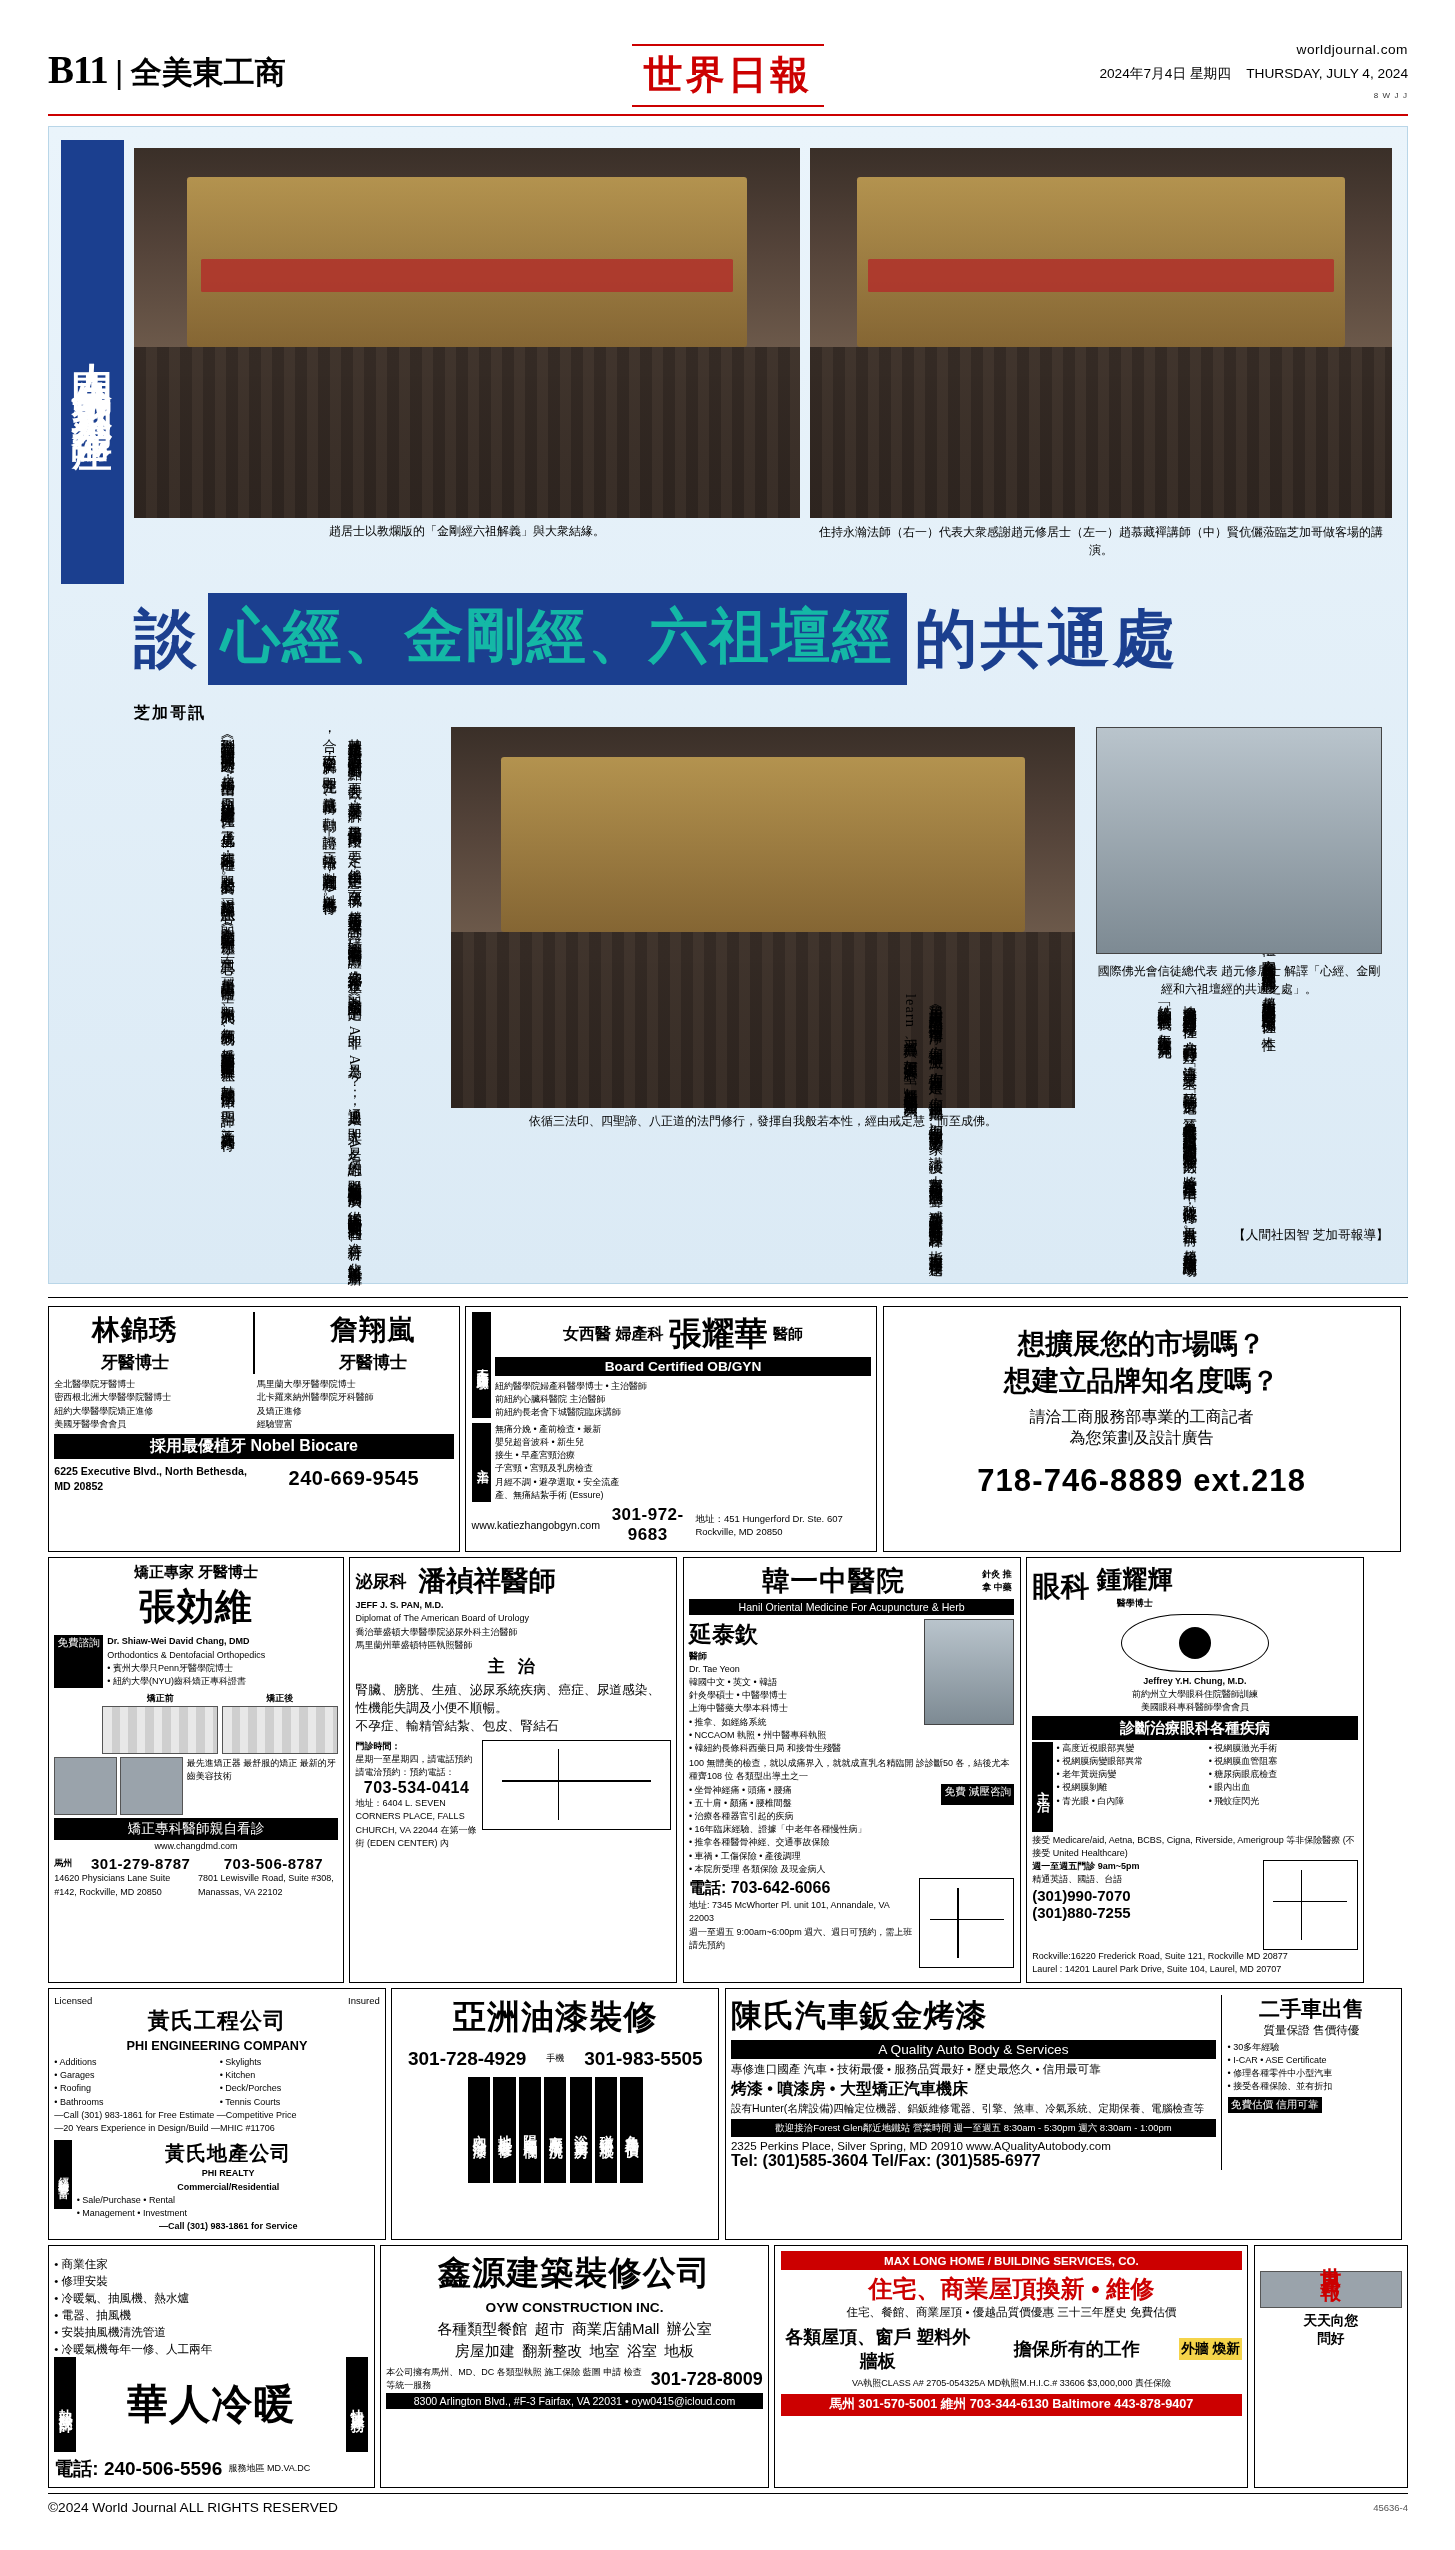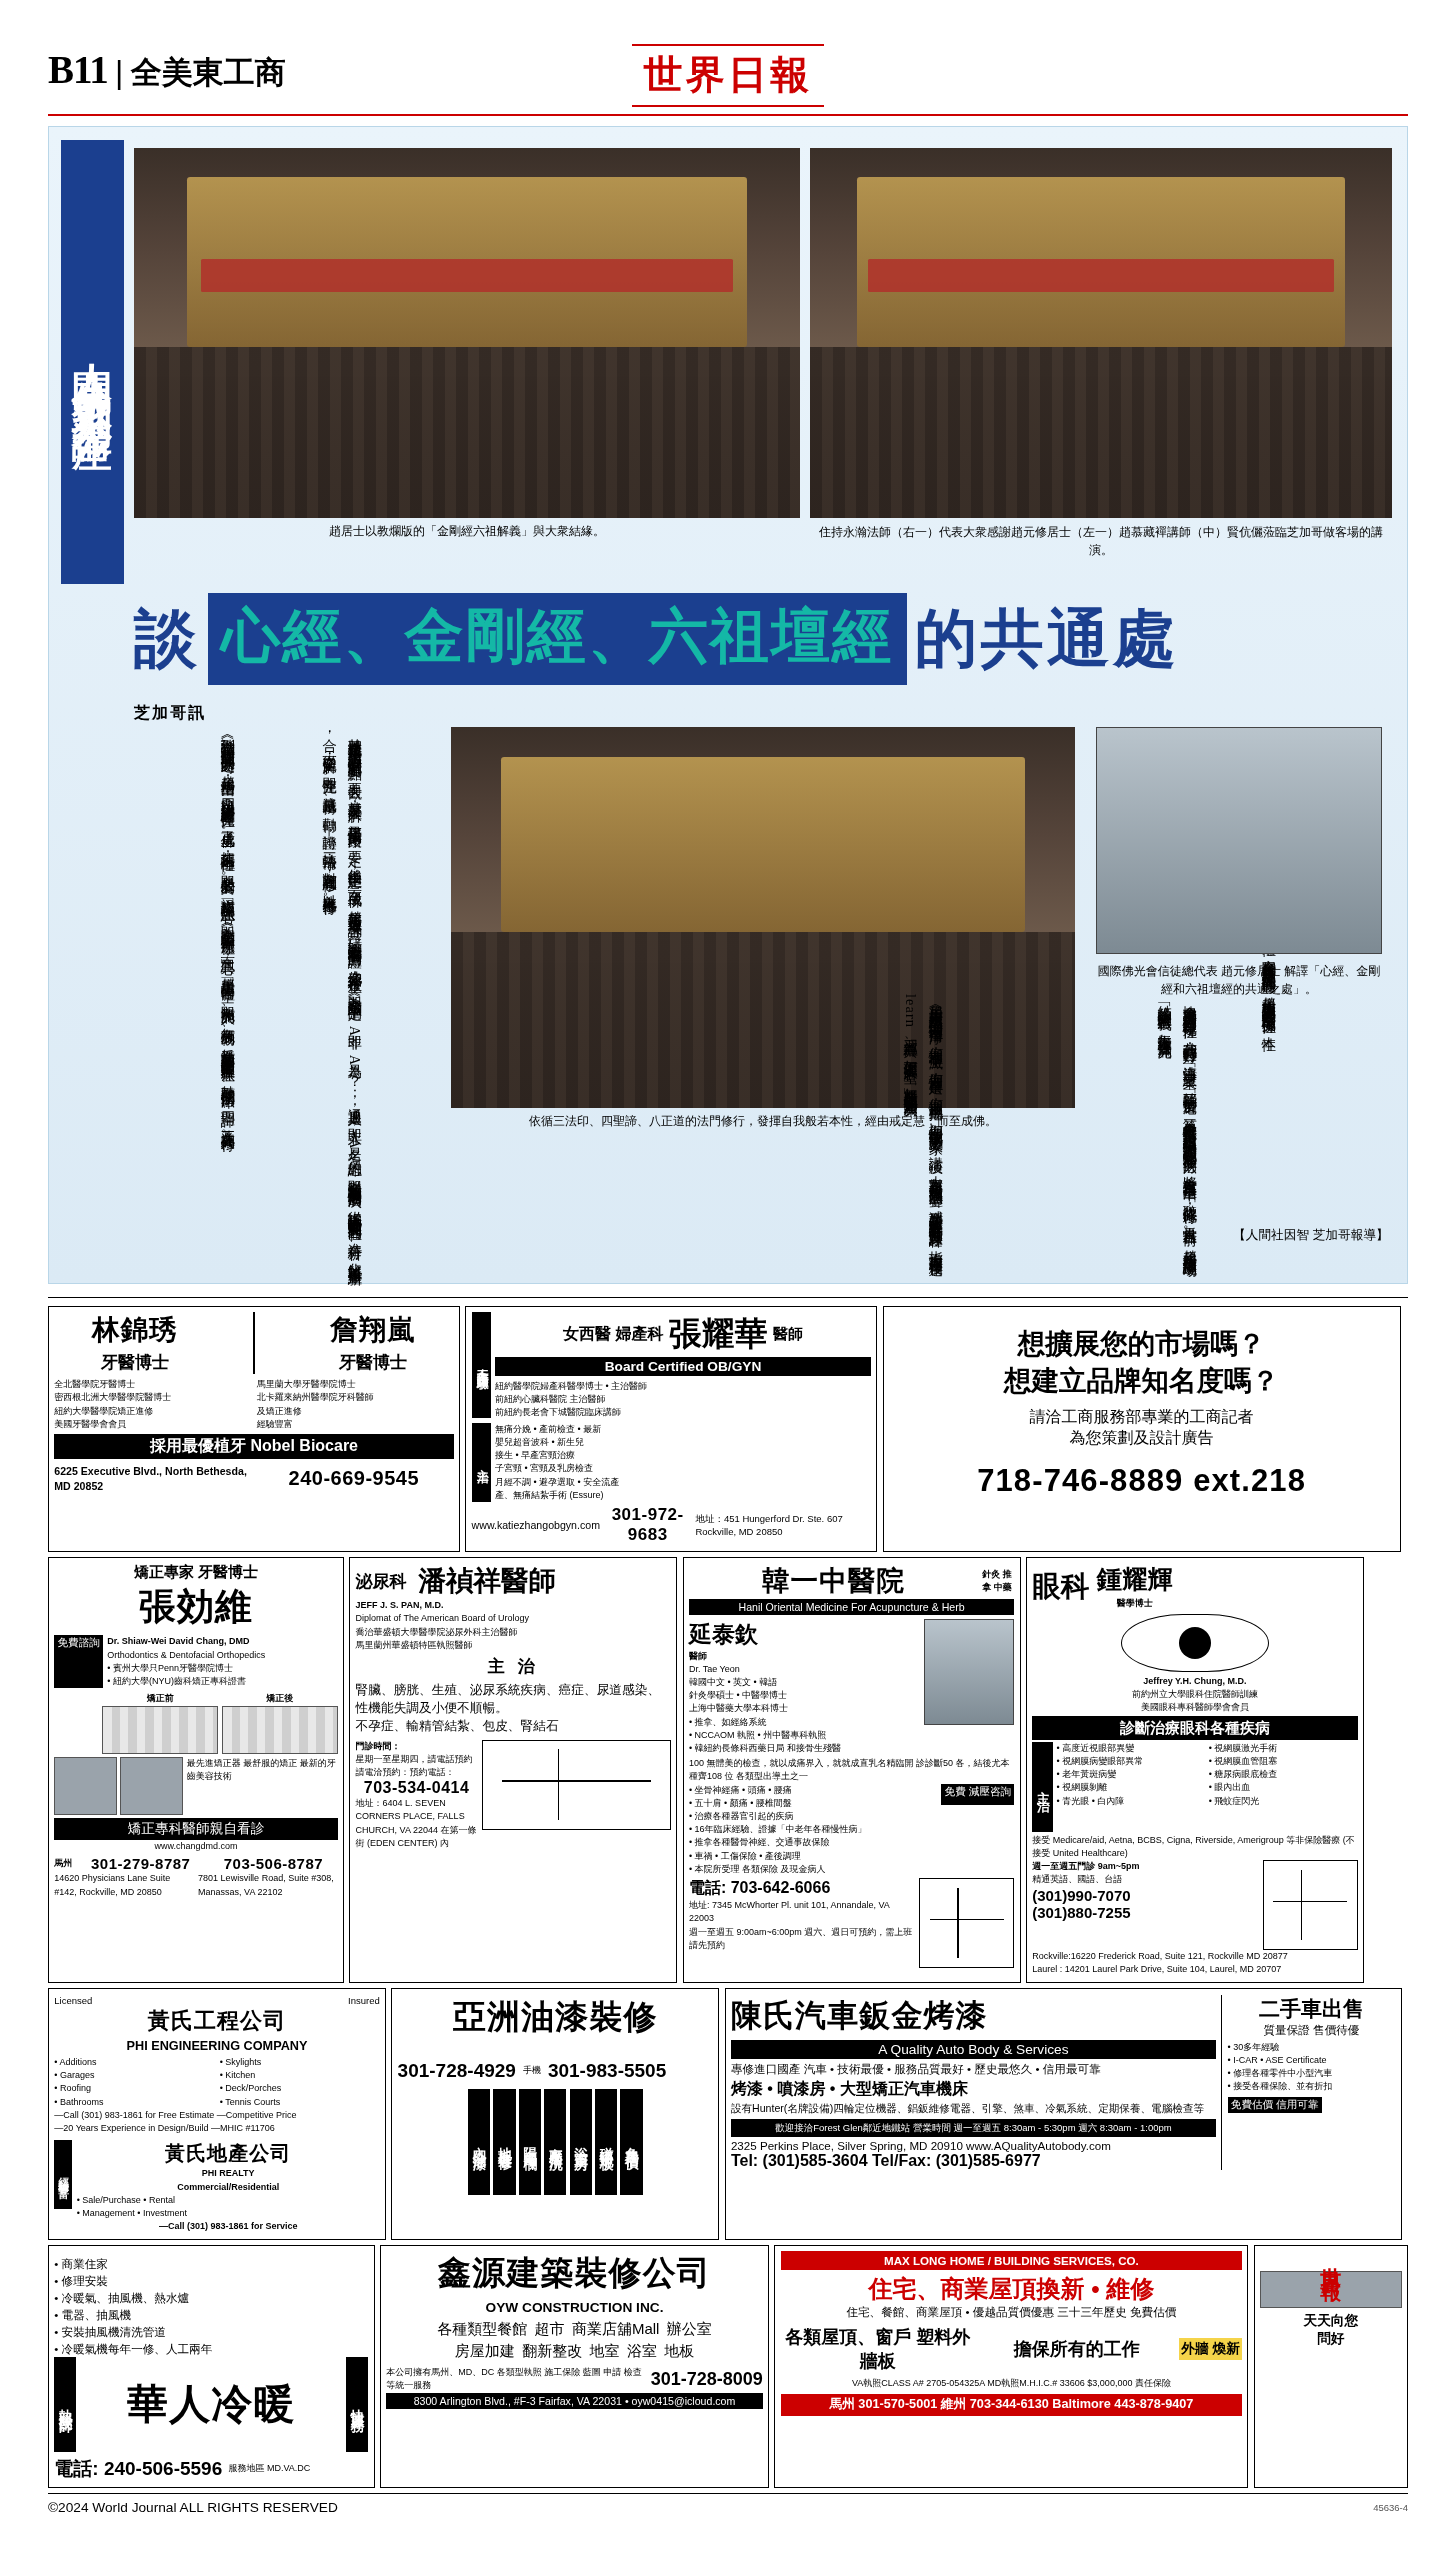--- a/index.html
+++ b/index.html
@@ -250,20 +250,29 @@
   <div class="sheet">
 
     <div class="masthead">
       <div class="mh-left">
         <span class="mh-page">B11</span>
         <span class="mh-bar">|</span>
         <span class="mh-section">全美東工商</span>
       </div>
       <div class="mh-center">
         <div class="mh-title">世界日報</div>
+      </div>
+      <div class="mh-right">
+        <div class="mh-web">worldjournal.com</div>
+        <div class="mh-date">
+          <span>2024年7月4日 星期四</span>
+          &nbsp;&nbsp;
+          <span>THURSDAY, JULY 4, 2024</span>
+        </div>
+        <div class="mh-code">8 W J J</div>
       </div>
     </div>
 
     <div class="feature">
 
       <div class="vtitle">人間佛教系列講座</div>
 
       <div class="photo" style="left:85px; top:21px; width:666px; height:370px;">
         <div class="temple"></div>
         <div class="crowd"></div>
@@ -589,21 +598,21 @@
               <div class="center tiny bold">Commercial/Residential</div>
               <div class="tiny">• Sale/Purchase  • Rental</div>
               <div class="tiny">• Management    • Investment</div>
               <div class="center tiny bold">—Call (301) 983-1861 for Service</div>
             </div>
           </div>
         </div>
 
         <div class="ad" style="width:328px;">
           <h3 style="font-size:33px;">亞洲油漆裝修</h3>
-          <div style="display:flex; align-items:center; gap:7px; margin-top:20px;">
+          <div style="display:flex; align-items:center; justify-content:center; gap:20px; margin-top:8px;">
             <span class="bold" style="font-size:19px;">301-728-4929</span>
             <span class="tiny">手機</span>
             <span class="bold" style="font-size:19px;">301-983-5505</span>
           </div>
           <div style="display:flex; gap:3.2px; justify-content:center; margin-top:7.4px;">
             <div class="vhead" style="font-size:13.7px; height:106px;">內外油漆</div>
             <div class="vhead" style="font-size:13.7px; height:106px;">地板裝修</div>
             <div class="vhead" style="font-size:13.7px; height:106px;">陽台圍欄</div>
             <div class="vhead" style="font-size:13.7px; height:106px;">高壓清洗</div>
             <div class="vhead" style="font-size:13.7px; height:106px;">浴室廚房</div>

